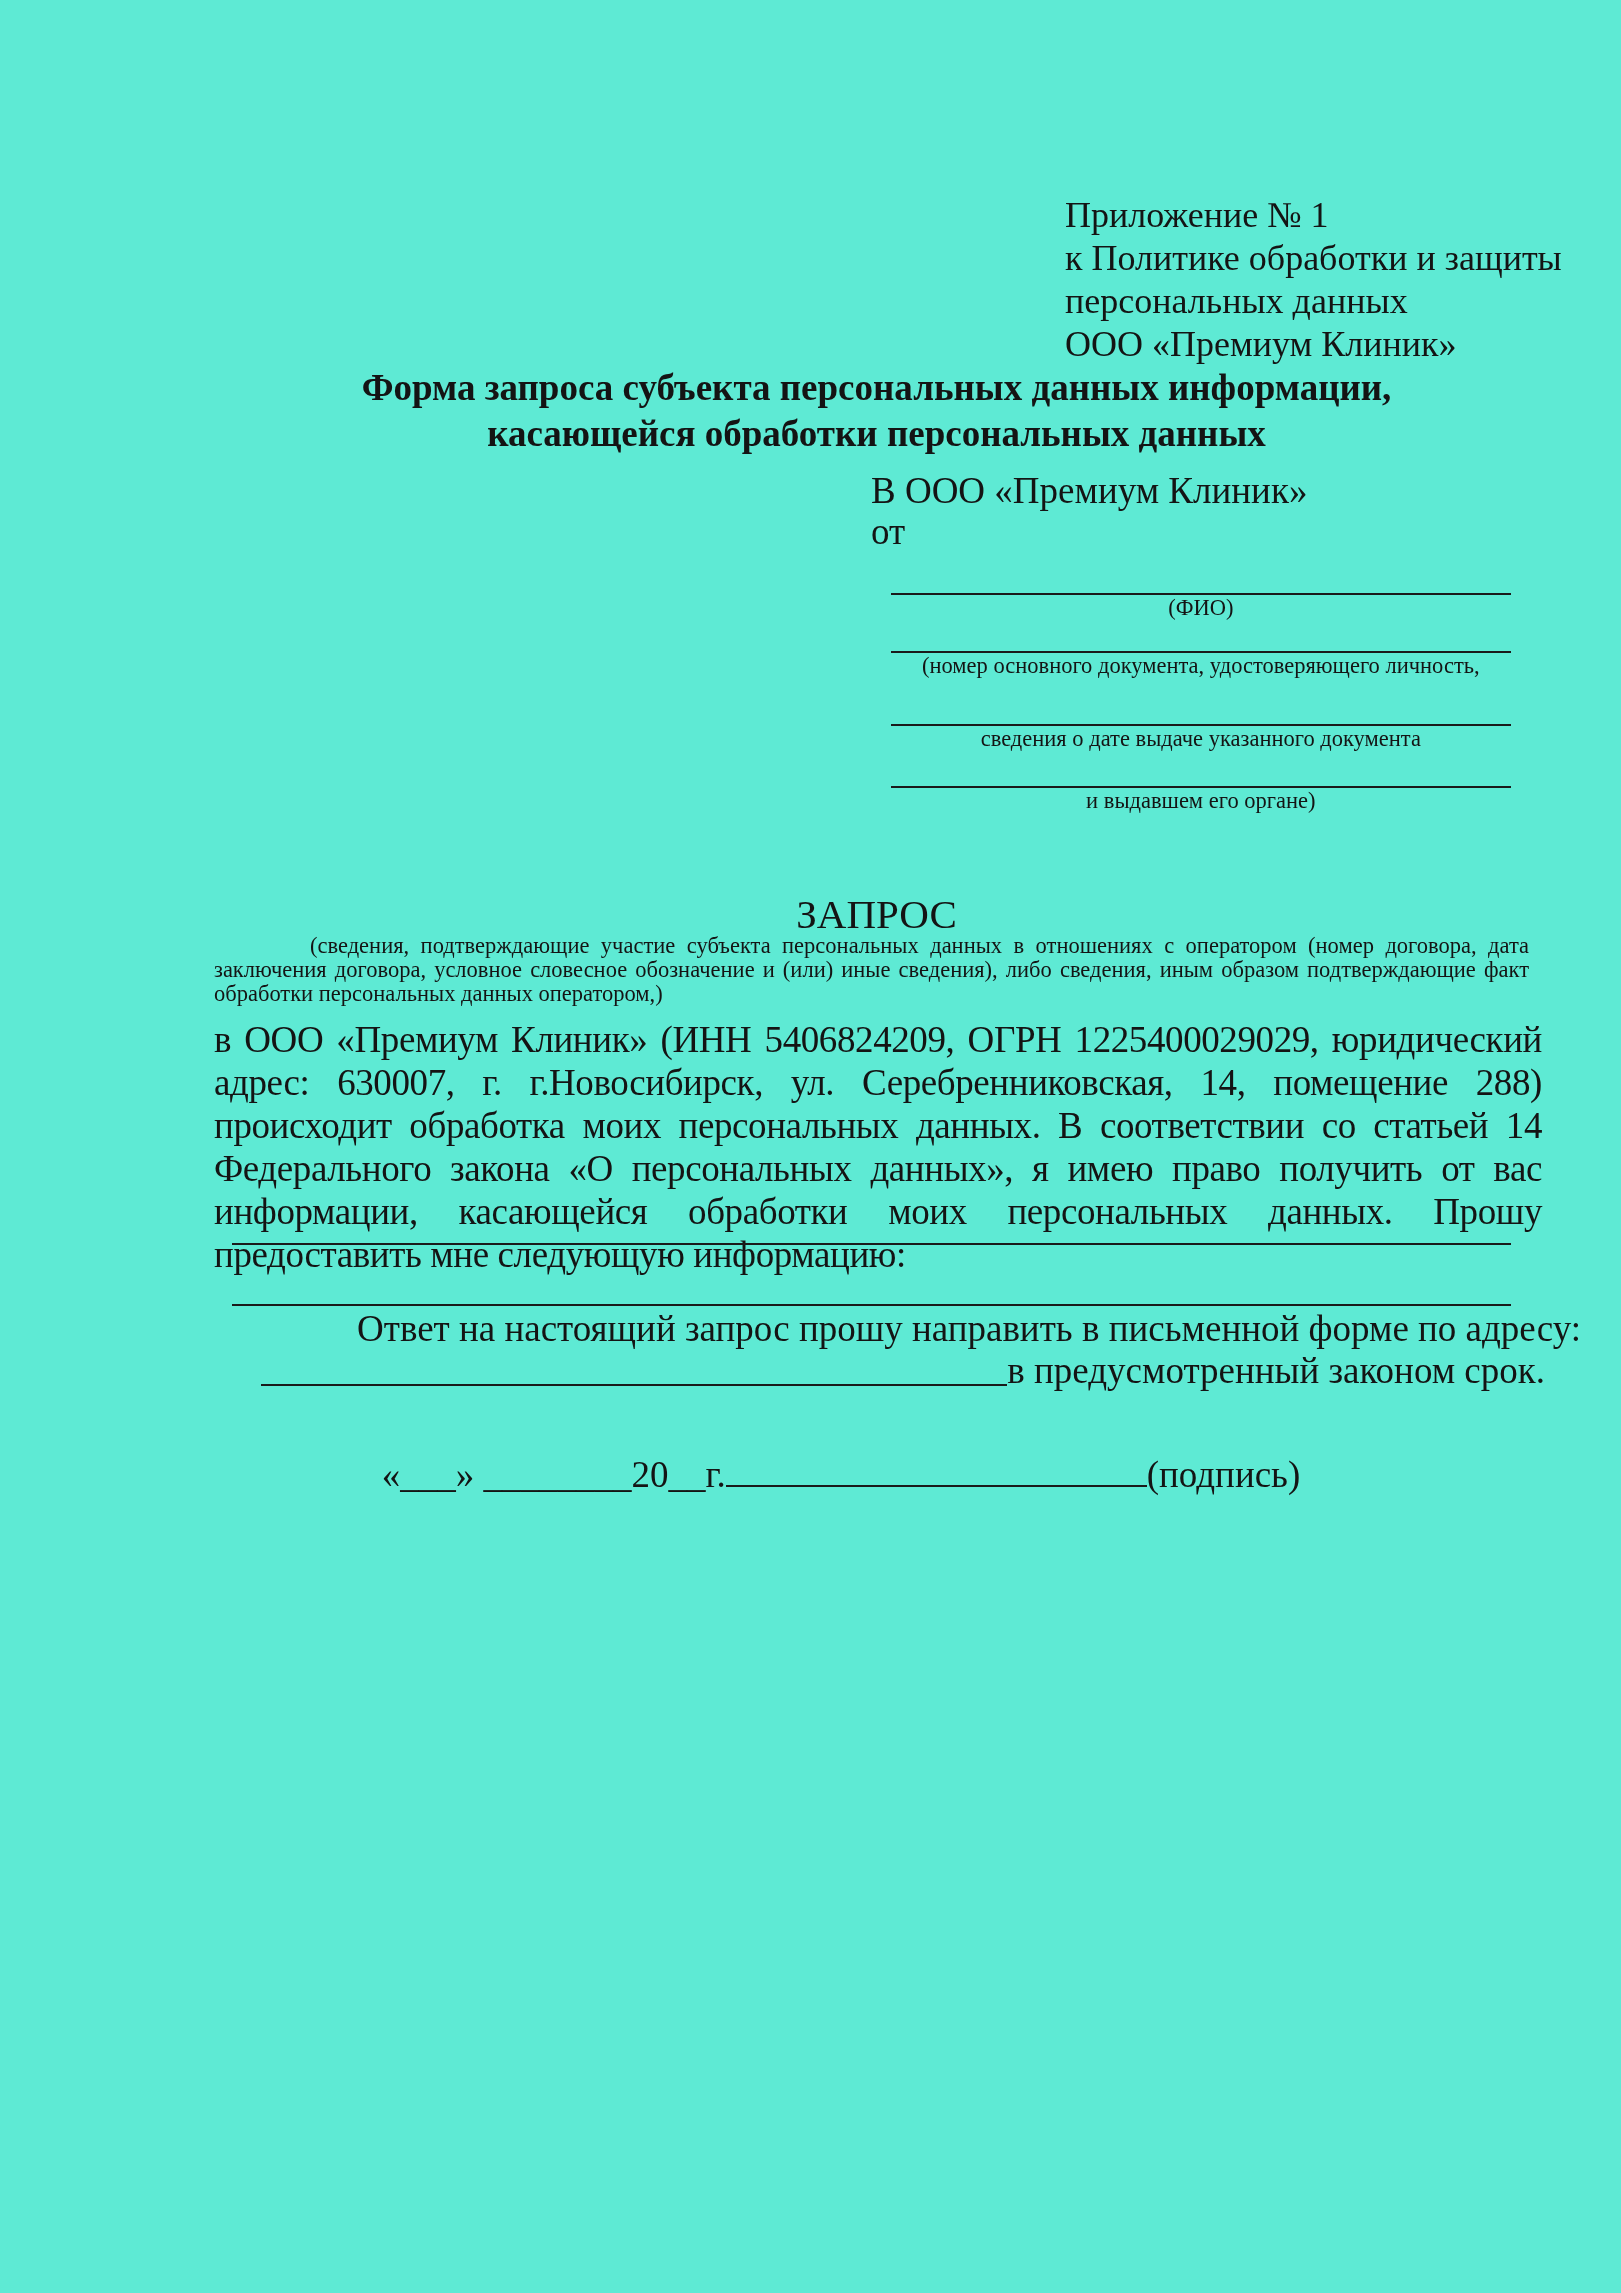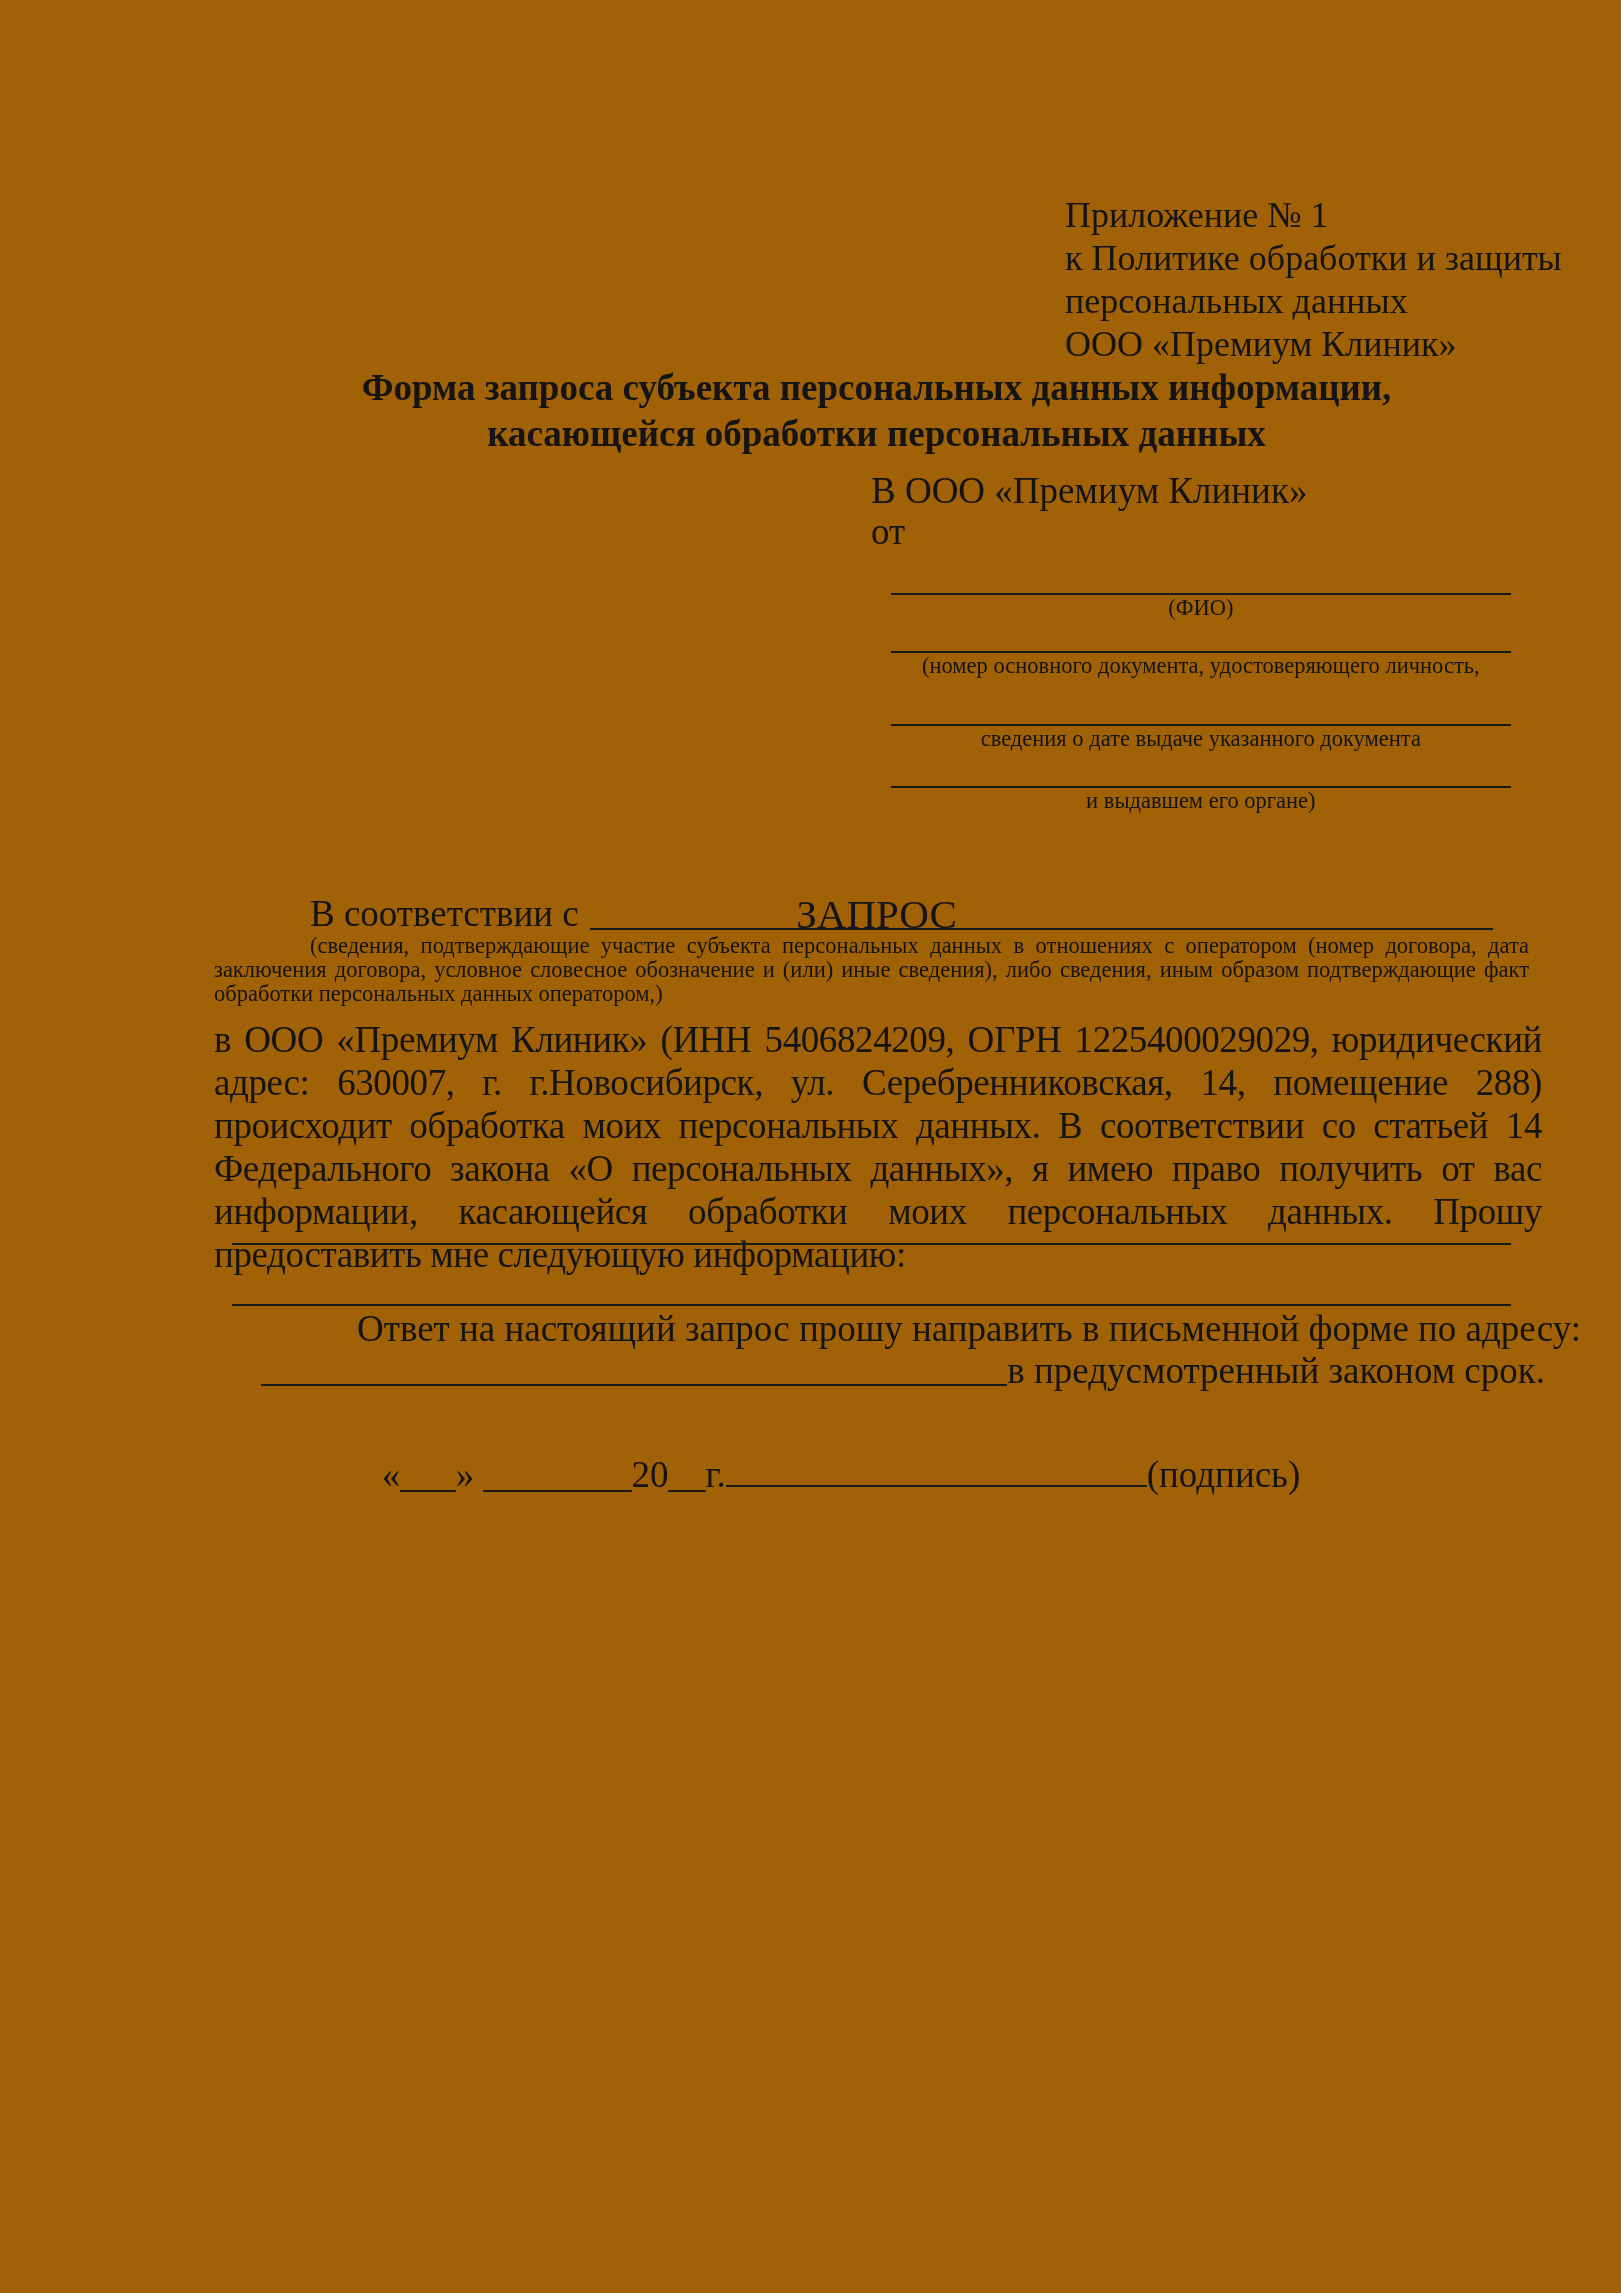--- a/index.html
+++ b/index.html
@@ -1,20 +1,20 @@
 <!DOCTYPE html>
 <html><head>
 <meta charset="utf-8">
 <style>
   html, body { margin: 0; padding: 0; background: #ffffff; }
   .page {
     position: relative;
     width: 1621px;
     height: 2294px;
-    background: #a16207;
+    background: #5eead4;
     color: #141414;
     font-family: "Liberation Serif", "DejaVu Serif", serif;
     overflow: hidden;
   }
   .abs { position: absolute; }
 
   
   .appendix {
     left: 1065px; top: 194px;
     font-size: 36px; line-height: 43px;
@@ -144,24 +144,20 @@
     <div class="fill fill-doc1"></div>
     <div class="cap">(номер основного документа, удостоверяющего личность,</div>
     <div class="fill fill-doc2"></div>
     <div class="cap">сведения о дате выдаче указанного документа</div>
     <div class="fill fill-doc3"></div>
     <div class="cap">и выдавшем его органе)</div>
   </div>
 
   <div class="abs zapros">ЗАПРОС</div>
 
-  <div class="abs intro">
-    <span class="intro-text">В соответствии с</span>
-    <span class="intro-blank"></span>
-  </div>
 
   <div class="abs basis-cap">(сведения, подтверждающие участие субъекта персональных данных в отношениях с оператором (номер договора, дата заключения договора, условное словесное обозначение и (или) иные сведения), либо сведения, иным образом подтверждающие факт обработки персональных данных оператором,)</div>
 
   <div class="abs body-par">в ООО «Премиум Клиник» (ИНН 5406824209, ОГРН 1225400029029, юридический адрес: 630007, г. г.Новосибирск, ул. Серебренниковская, 14, помещение 288) происходит обработка моих персональных данных. В соответствии со статьей 14 Федерального закона «О персональных данных», я имею право получить от вас информации, касающейся обработки моих персональных данных. Прошу предоставить мне следующую информацию:</div>
 
   <div class="abs info-blank info-blank-1"></div>
   <div class="abs info-blank info-blank-2"></div>
 
   <div class="abs reply">
     <div class="reply-l1">Ответ на настоящий запрос прошу направить в письменной форме по адресу:</div>

